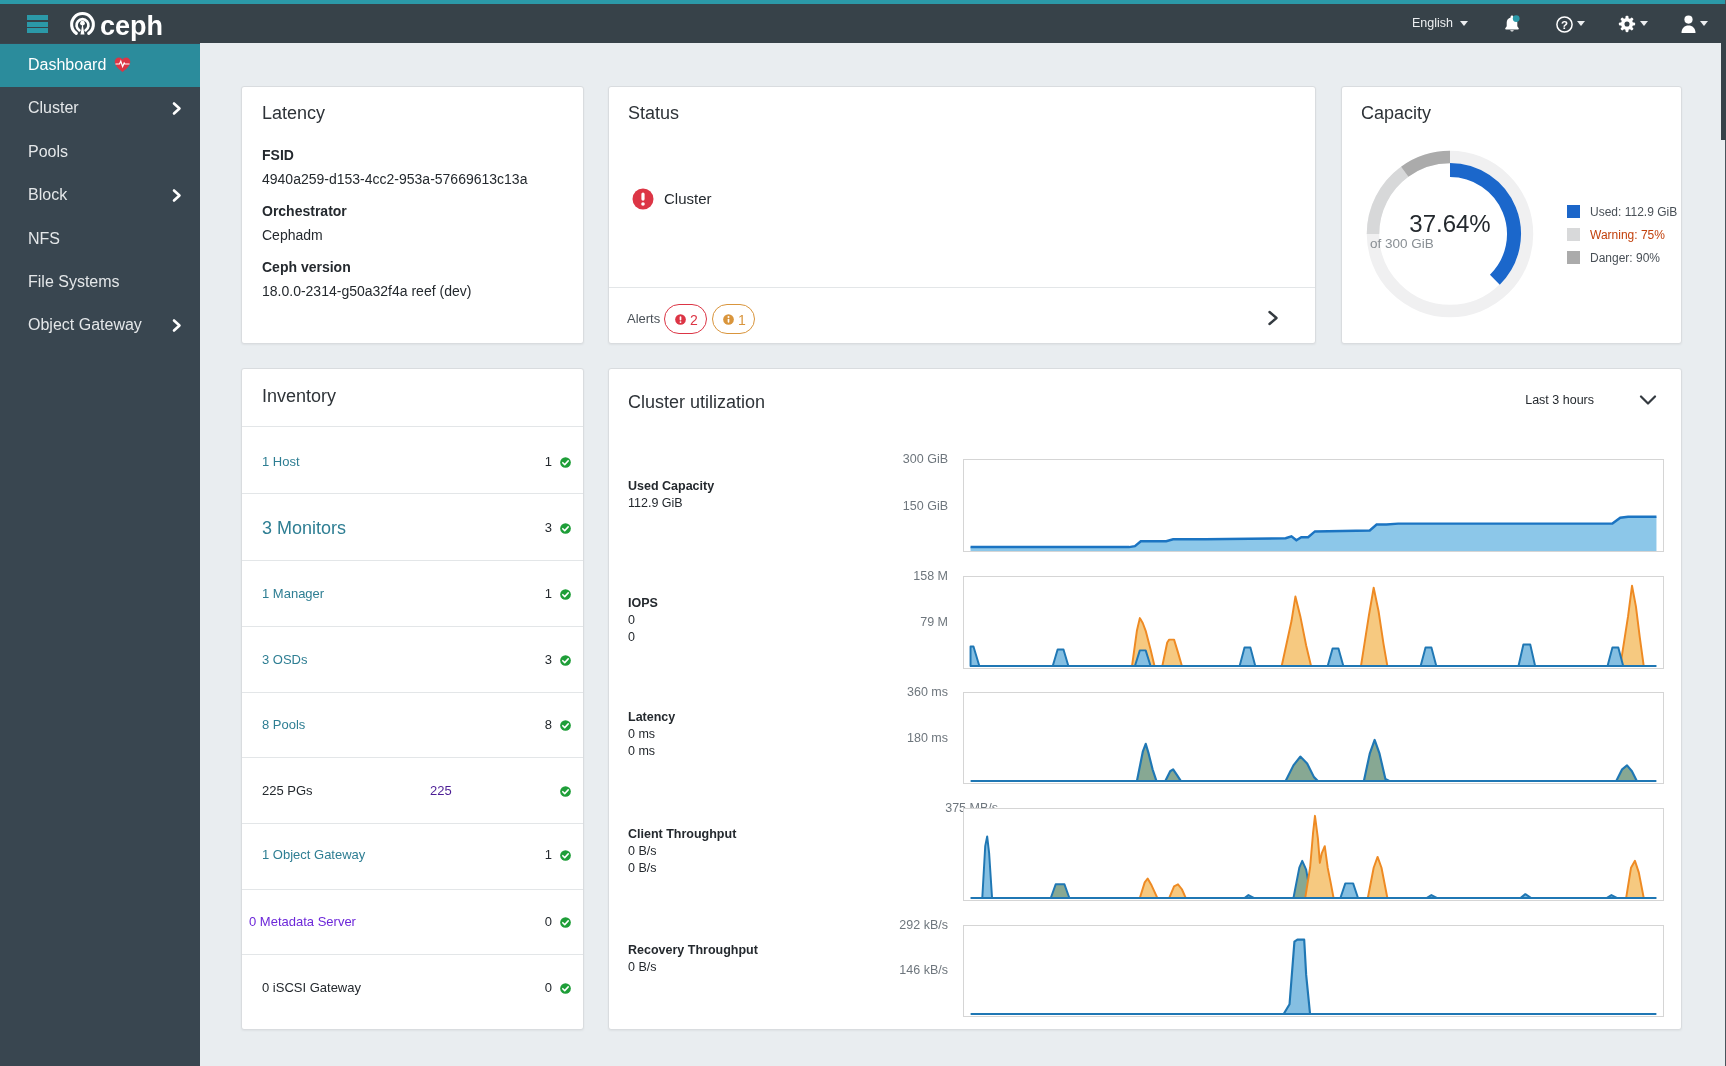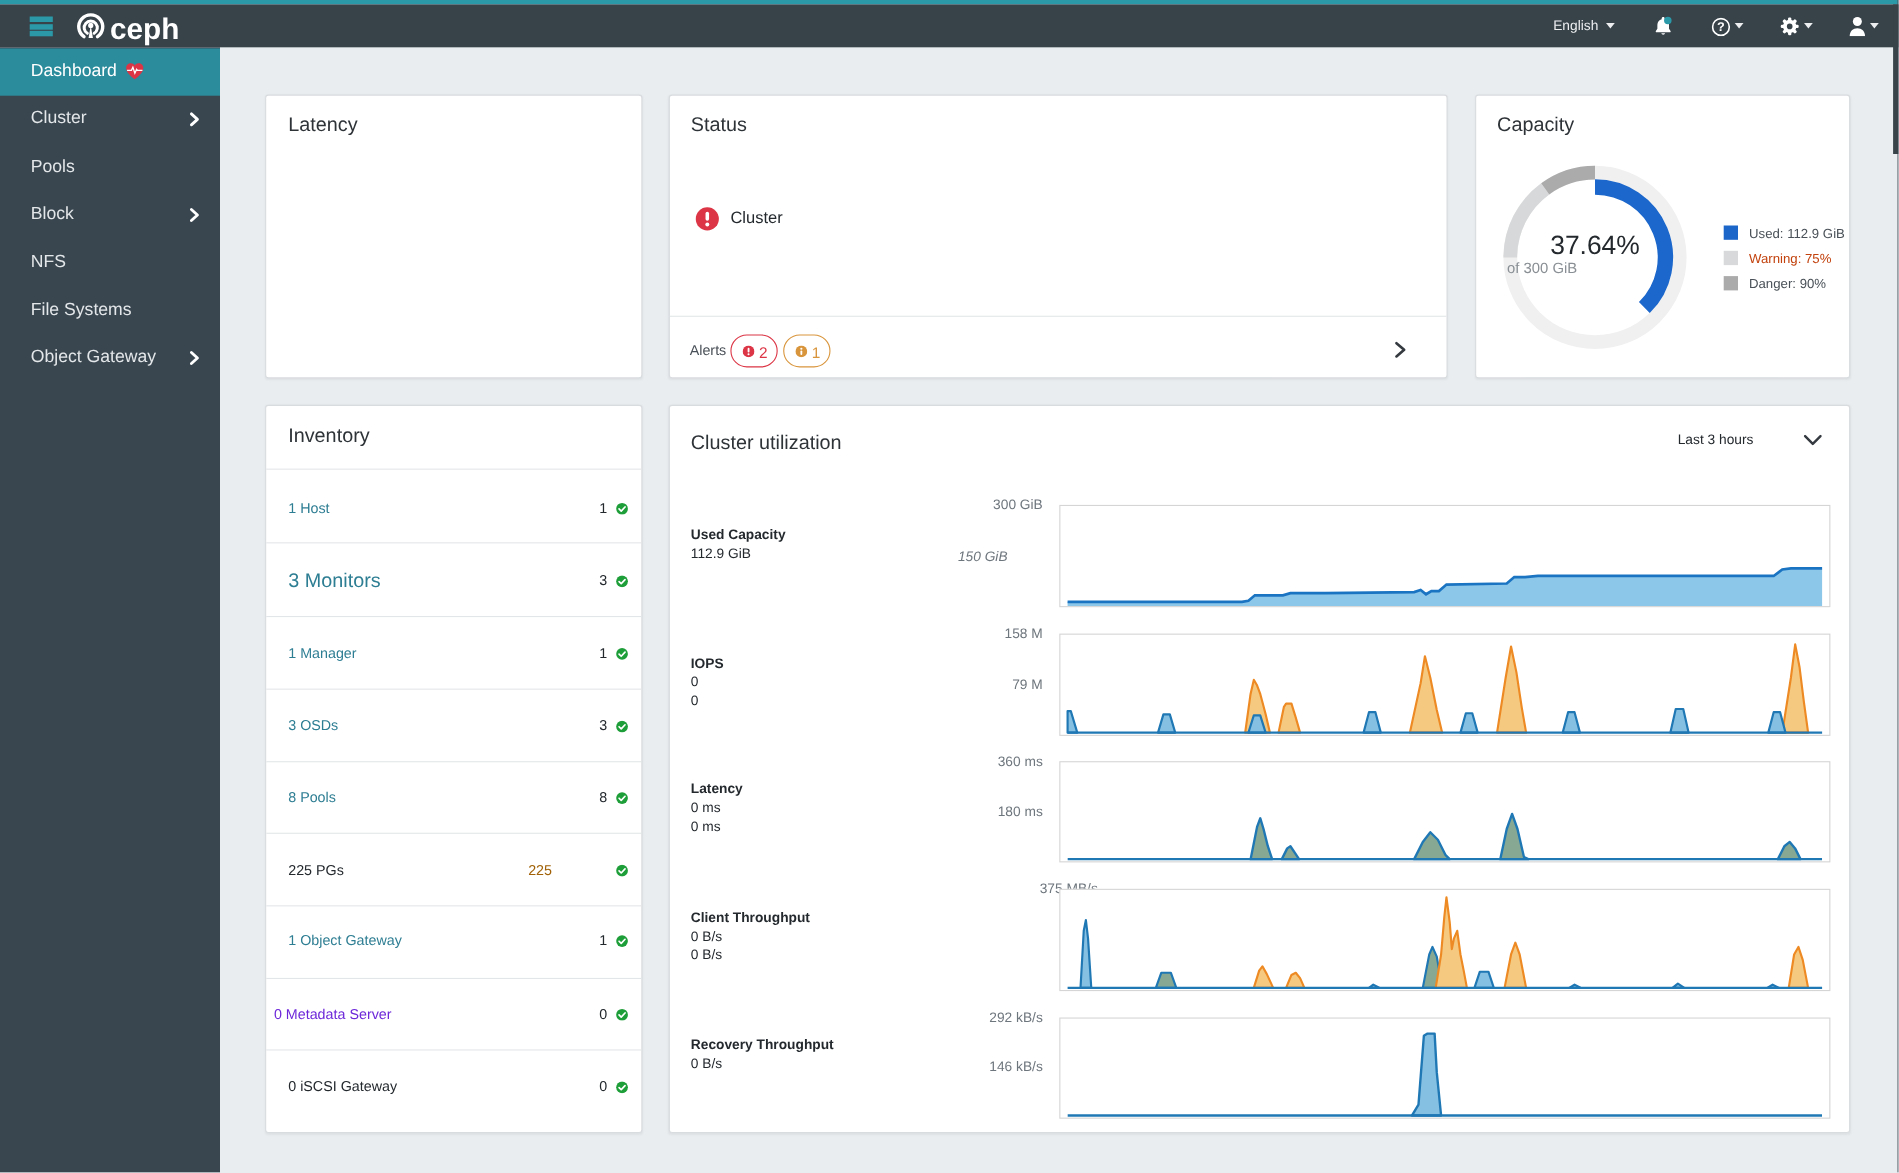--- a/index.html
+++ b/index.html
@@ -90,20 +90,30 @@
   <svg class="chev" style="left:171px;top:145px;" width="11" height="15" viewBox="0 0 11 15">
         <path d="M3 2.5 L8.5 7.5 L3 12.5" fill="none" stroke="#fff" stroke-width="2.6" stroke-linecap="round" stroke-linejoin="round"></path>
       </svg>
   <svg class="chev" style="left:171px;top:275px;" width="11" height="15" viewBox="0 0 11 15">
         <path d="M3 2.5 L8.5 7.5 L3 12.5" fill="none" stroke="#fff" stroke-width="2.6" stroke-linecap="round" stroke-linejoin="round"></path>
       </svg>
 </div>
 
 <div class="card" style="left:241px;top:86px;width:343px;height:258px;"></div>
 <div class="ctitle" style="left:262px;top:102px;">Latency</div>
+<div class="abs" style="left:262px;top:143px;font-size:14px;line-height:24px;color:#24292e;">
+  <div class="lbl">FSID</div>
+  <div>4940a259-d153-4cc2-953a-57669613c13a</div>
+  <div style="height:8px;"></div>
+  <div class="lbl">Orchestrator</div>
+  <div>Cephadm</div>
+  <div style="height:8px;"></div>
+  <div class="lbl">Ceph version</div>
+  <div>18.0.0-2314-g50a32f4a reef (dev)</div>
+</div>
 
 <div class="card" style="left:608px;top:86px;width:708px;height:258px;"></div>
 <div class="ctitle" style="left:628px;top:102px;">Status</div>
 <svg class="abs" style="left:632px;top:188px;" width="22" height="22" viewBox="0 0 22 22">
   <circle cx="11" cy="11" r="10.5" fill="#dc3545"></circle>
   <rect x="9.4" y="4.5" width="3.2" height="8.2" rx="1.6" fill="#fff"></rect>
   <circle cx="11" cy="16" r="1.8" fill="#fff"></circle>
 </svg>
 <div class="abs" style="left:664px;top:189px;font-size:15px;line-height:20px;color:#24292e;">Cluster</div>
 <div class="abs" style="left:609px;top:287px;width:706px;height:0;border-top:1px solid #e3e6e8;"></div>
@@ -178,21 +188,21 @@
       </svg>
   <div class="abs" style="left:242px;top:692px;width:341px;border-top:1px solid #e3e6e8;"></div>
   <div class="abs" style="left:262px;top:715px;font-size:13px;line-height:20px;"><a class="tl">8 Pools</a></div>
   <div class="abs" style="left:430px;top:715px;width:122px;text-align:right;font-size:13px;line-height:20px;color:#24292e;">8</div>
   <svg class="abs" style="left:560px;top:720px;" width="11" height="11" viewBox="0 0 13 13">
         <circle cx="6.5" cy="6.5" r="6.3" fill="#1e9e38"></circle>
         <path d="M3.3 6.7 L5.6 9 L9.7 4.6" fill="none" stroke="#fff" stroke-width="1.8" stroke-linecap="round" stroke-linejoin="round"></path>
       </svg>
   <div class="abs" style="left:242px;top:757px;width:341px;border-top:1px solid #e3e6e8;"></div>
   <div class="abs" style="left:262px;top:781px;font-size:13px;line-height:20px;color:#24292e;">225 PGs</div>
-  <div class="abs" style="left:430px;top:781px;width:122px;text-align:center;font-size:13px;line-height:20px;color:#a16207;">225</div>
+  <div class="abs" style="left:430px;top:781px;width:122px;text-align:left;font-size:13px;line-height:20px;color:#4c1d95;">225</div>
   <svg class="abs" style="left:560px;top:786px;" width="11" height="11" viewBox="0 0 13 13">
         <circle cx="6.5" cy="6.5" r="6.3" fill="#1e9e38"></circle>
         <path d="M3.3 6.7 L5.6 9 L9.7 4.6" fill="none" stroke="#fff" stroke-width="1.8" stroke-linecap="round" stroke-linejoin="round"></path>
       </svg>
   <div class="abs" style="left:242px;top:823px;width:341px;border-top:1px solid #e3e6e8;"></div>
   <div class="abs" style="left:262px;top:845px;font-size:13px;line-height:20px;"><a class="tl">1 Object Gateway</a></div>
   <div class="abs" style="left:430px;top:845px;width:122px;text-align:right;font-size:13px;line-height:20px;color:#24292e;">1</div>
   <svg class="abs" style="left:560px;top:850px;" width="11" height="11" viewBox="0 0 13 13">
         <circle cx="6.5" cy="6.5" r="6.3" fill="#1e9e38"></circle>
         <path d="M3.3 6.7 L5.6 9 L9.7 4.6" fill="none" stroke="#fff" stroke-width="1.8" stroke-linecap="round" stroke-linejoin="round"></path>
@@ -215,21 +225,21 @@
 
 <div class="card" style="left:608px;top:368px;width:1074px;height:662px;"></div>
 <div class="ctitle" style="left:628px;top:391px;">Cluster utilization</div>
 <div class="abs" style="left:1450px;top:392px;width:144px;text-align:right;font-size:12.5px;line-height:17px;color:#24292e;">Last 3 hours</div>
 <svg class="abs" style="left:1639px;top:395px;" width="18" height="11" viewBox="0 0 18 11">
       <path d="M2 1.5 L9 8.5 L16 1.5" fill="none" stroke="#343a40" stroke-width="2.2" stroke-linecap="round" stroke-linejoin="round"></path>
     </svg>
 <div id="charts">
   <div class="chlbl" style="left:628px;top:478px;"><span style="font-weight:bold;">Used Capacity</span><br>112.9 GiB</div>
   <div class="axlbl" style="left:858px;top:451px;">300 GiB</div>
-  <div class="axlbl" style="left:826px;top:498px;font-style:italic;">150 GiB</div>
+  <div class="axlbl" style="left:858px;top:498px;">150 GiB</div>
   <svg class="abs chartbox" style="left:963px;top:459px;" width="701" height="93" viewBox="0 0 701 93">
     <polygon points="0,89 162,89 168,88 174,83 200,83 207,81 240,81 322,80 328,78 333,82 338,79 345,79 352,73 408,72 415,66 425,66 437,65 656,65 664,59 672,58 701,58 701,93 0,93" fill="#8cc7e9"></polygon>
     <polyline points="0,89 162,89 168,88 174,83 200,83 207,81 240,81 322,80 328,78 333,82 338,79 345,79 352,73 408,72 415,66 425,66 437,65 656,65 664,59 672,58 701,58" fill="none" stroke="#1b74c2" stroke-width="2.5"></polyline>
   </svg>
   <div class="chlbl" style="left:628px;top:595px;"><span style="font-weight:bold;">IOPS</span><br>0<br>0</div>
   <div class="axlbl" style="left:858px;top:568px;">158 M</div>
   <div class="axlbl" style="left:858px;top:614px;">79 M</div>
   <svg class="abs chartbox" style="left:963px;top:576px;" width="701" height="93" viewBox="0 0 701 93">
     <g fill="#f6c980" stroke="#ee8a23" stroke-width="2" stroke-linejoin="round">
       <path d="M85,91 L92,88 L99,91 Z"></path>

